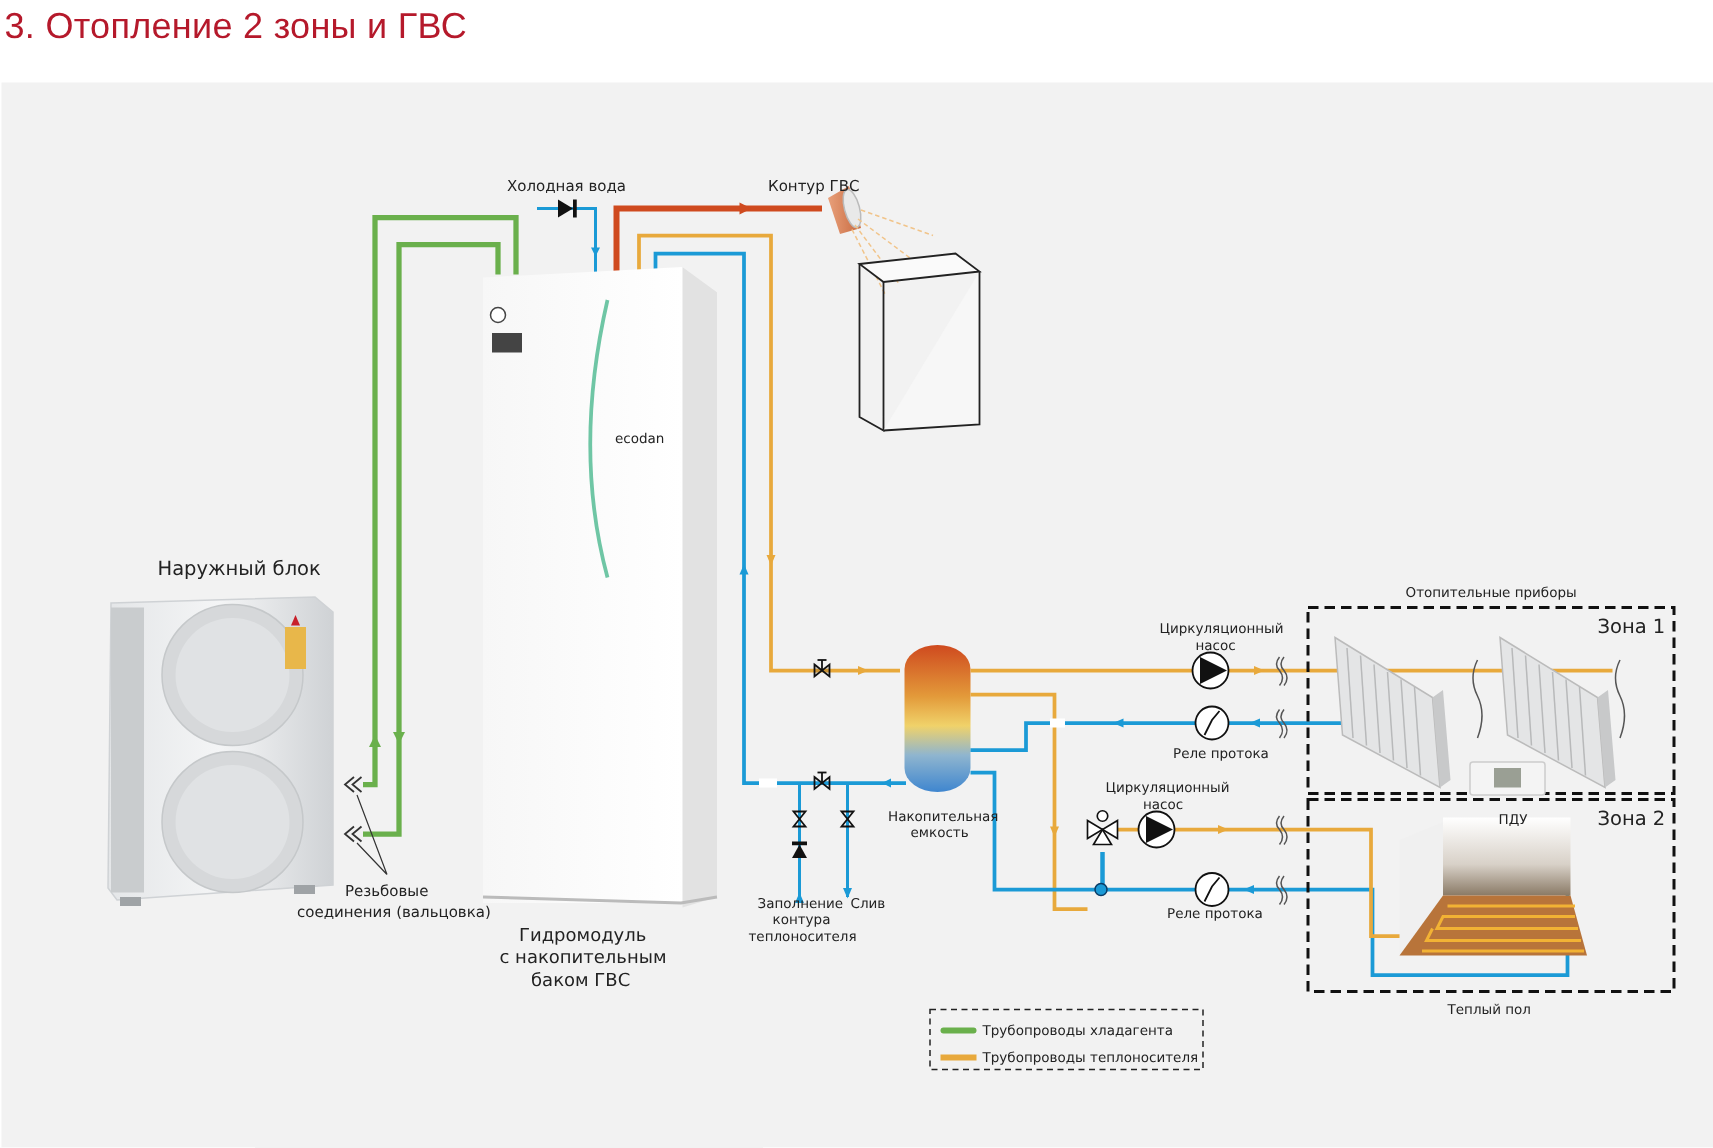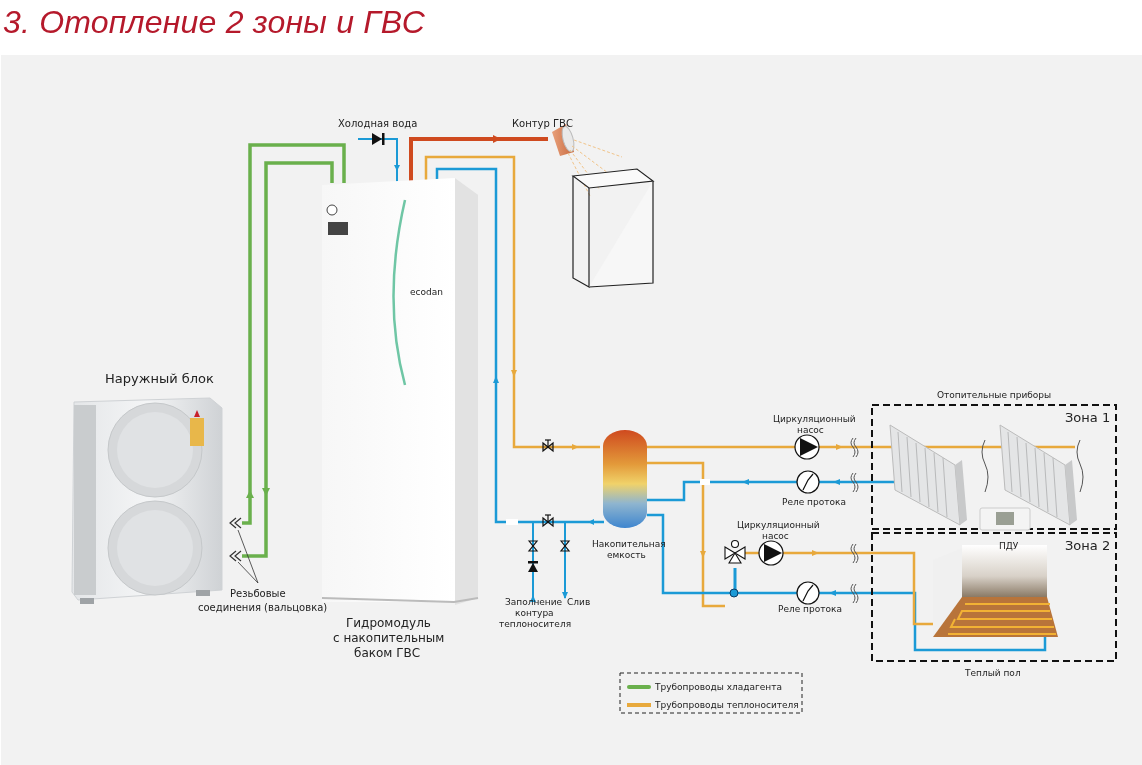--- a/index.html
+++ b/index.html
@@ -1,17 +1,17 @@
 <!DOCTYPE html>
 <html><head>
 <meta charset="utf-8">
 <style>
   html,body{margin:0;padding:0;background:#ffffff;}
   body{width:1142px;height:765px;position:relative;overflow:hidden;font-family:"DejaVu Sans","Liberation Sans",sans-serif;}
-  .title{position:absolute;left:3px;top:4px;font-family:"Liberation Sans",sans-serif;font-size:32px;color:#b5192b;letter-spacing:0.2px;font-style:italic;}
+  .title{position:absolute;left:3px;top:4px;font-family:"Liberation Sans",sans-serif;font-size:24px;color:#b5192b;letter-spacing:0.2px;}
   .panel{position:absolute;left:1px;top:55px;width:1141px;height:710px;background:#f2f2f2;}
   svg{position:absolute;left:0;top:0;}
   .lbl{font-family:"DejaVu Sans",sans-serif;fill:#222;}
   .s9{font-size:9px;}
   .s10{font-size:10px;}
   .s12{font-size:12px;}
   .s13{font-size:13px;}
 </style>
 </head>
 <body>

